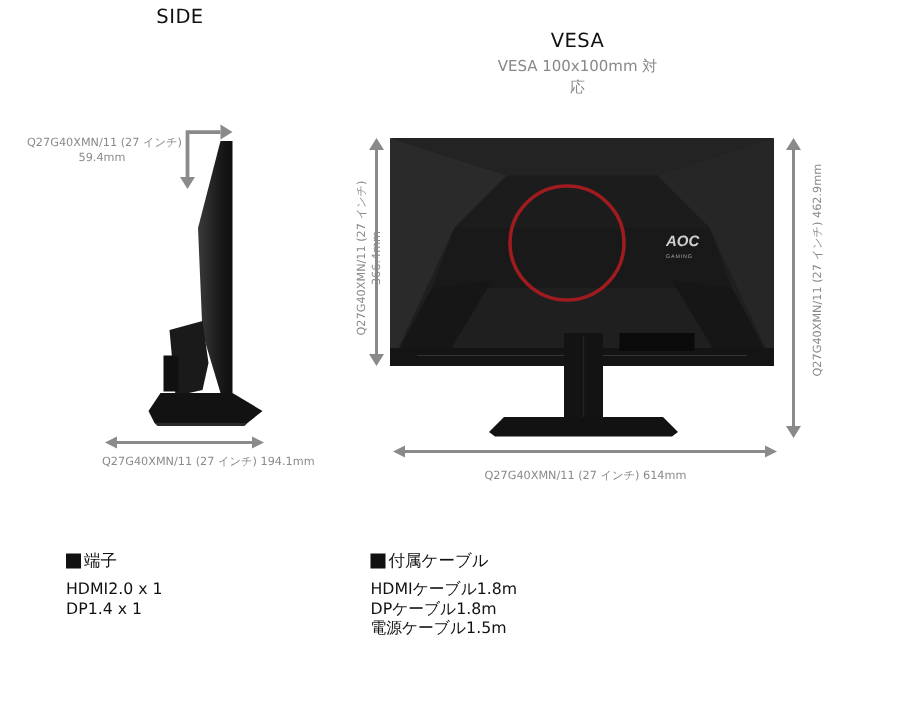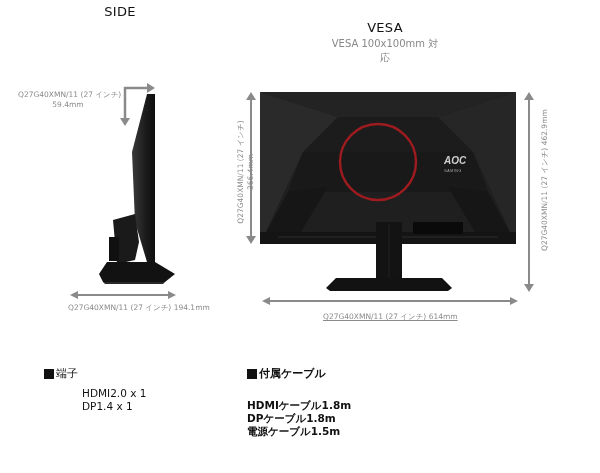--- a/index.html
+++ b/index.html
@@ -99,36 +99,36 @@
   <polygon points="7,0 2,8 12,8" fill="#8a8a8a"></polygon>
   <polygon points="7,200 2,192 12,192" fill="#8a8a8a"></polygon>
 </svg>
 <div class="abs dim" style="left:485px; top:186px; width:120px; transform:rotate(-90deg); text-align:center;">Q27G40XMN/11 (27 インチ) 462.9mm</div>
 
 <svg class="abs" style="left:260px; top:294px;" width="260" height="14">
   <line x1="8" y1="7" x2="252" y2="7" stroke="#8a8a8a" stroke-width="2"></line>
   <polygon points="2,7 10,3 10,11" fill="#8a8a8a"></polygon>
   <polygon points="258,7 250,3 250,11" fill="#8a8a8a"></polygon>
 </svg>
-<div class="abs dim" style="left:323px; top:312px;text-decoration:underline;">Q27G40XMN/11 (27 インチ) 614mm</div>
+<div class="abs dim" style="left:323px; top:312px;">Q27G40XMN/11 (27 インチ) 614mm</div>
 
 <div class="abs" style="left:44px; top:366px;">
   <div class="spec-title">
     <span class="sq"></span>
     <span>端子</span>
   </div>
-  <div style="margin-top:6px;margin-left:38px;">
+  <div style="margin-top:6px;">
     <div class="spec-line">HDMI2.0 x 1</div>
     <div class="spec-line">DP1.4 x 1</div>
   </div>
 </div>
 
-<div class="abs" style="left:247px; top:366px;font-weight:bold;">
+<div class="abs" style="left:247px; top:366px;">
   <div class="spec-title">
     <span class="sq"></span>
     <span>付属ケーブル</span>
   </div>
-  <div style="margin-top:18px;">
+  <div style="margin-top:6px;">
     <div class="spec-line">HDMIケーブル1.8m</div>
     <div class="spec-line">DPケーブル1.8m</div>
     <div class="spec-line">電源ケーブル1.5m</div>
   </div>
 </div>
 
 </body></html>

